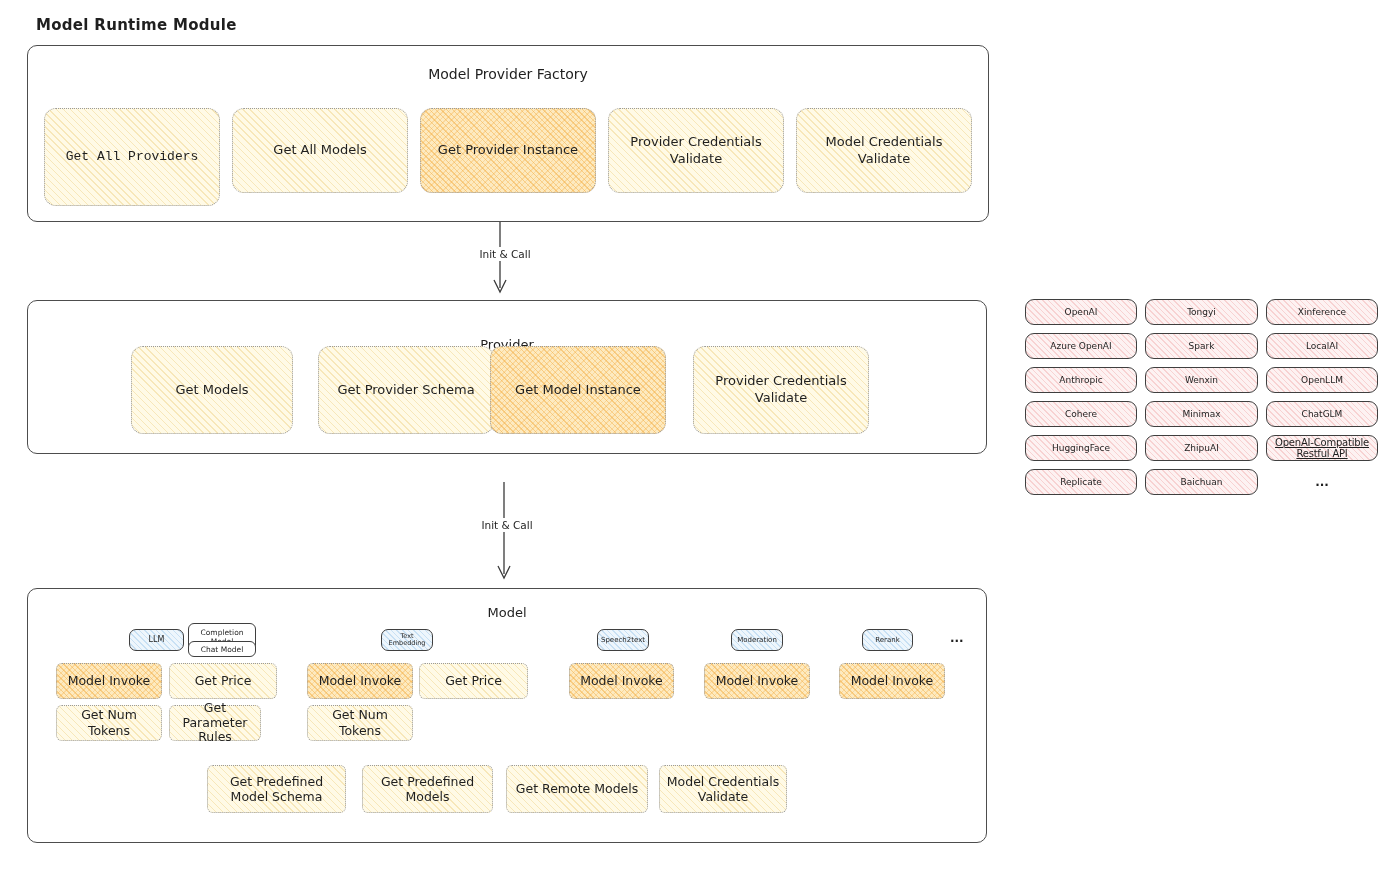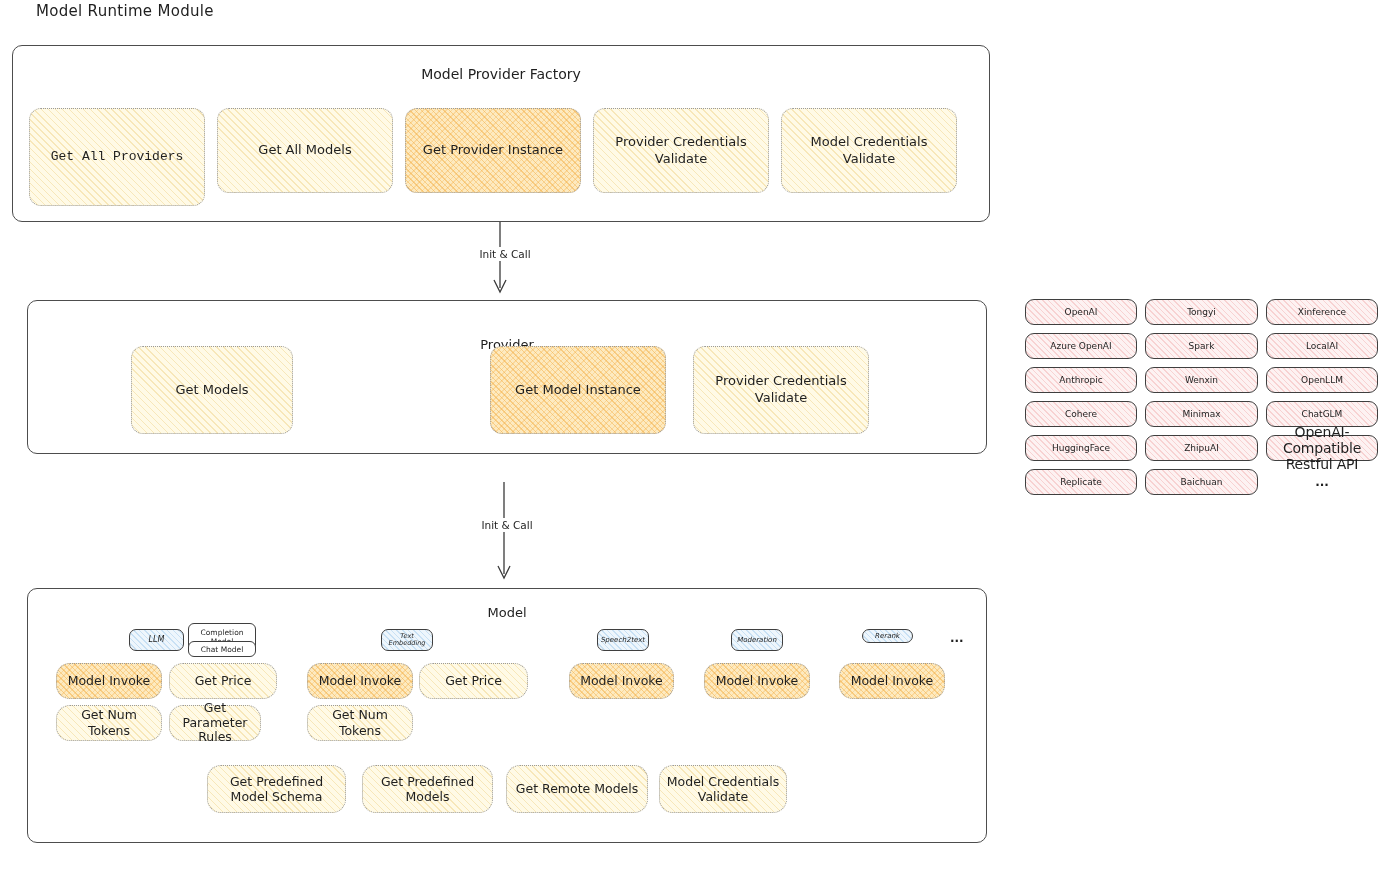--- a/index.html
+++ b/index.html
@@ -1,88 +1,89 @@
 <!DOCTYPE html>
 <html><head>
 <meta charset="utf-8">
 <style>
   html,body{margin:0;padding:0;background:#ffffff;}
   body{font-family:"DejaVu Sans","Liberation Sans",sans-serif;color:#1f1f1f;}
   .canvas{position:relative;width:1393px;height:880px;background:#fff;overflow:hidden;}
 
-  .page-title{position:absolute;left:36px;top:2px;font-size:15px;font-weight:normal;letter-spacing:.3px;}
+  .page-title{position:absolute;left:36px;top:16px;font-size:15px;font-weight:bold;letter-spacing:.3px;}
 
   
   .bigbox{position:absolute;background:#fff;border:1.5px solid #4d4d4d;border-radius:10px;}
   .stacked::before,.stacked::after{content:"";position:absolute;left:0;top:0;right:0;bottom:0;
     background:#fff;border:1.4px solid #5a5a5a;border-radius:10px;z-index:-1;}
   .stacked::before{transform:translate(8px,8px);}
   .stacked::after{transform:translate(16px,16px);}
   .box-title{position:absolute;left:0;right:0;text-align:center;font-size:13.5px;font-weight:500;}
 
   
   .node{position:absolute;display:flex;align-items:center;justify-content:center;text-align:center;
     border:1.5px dotted #9a9a9a;border-radius:12px;font-size:13px;line-height:1.3;padding:2px 6px;box-sizing:border-box;}
   .fill-yellow{background-color:#fffae6;
     background-image:repeating-linear-gradient(45deg,rgba(235,200,110,.38) 0 1px,transparent 1px 5px);}
   .fill-orange{background-color:#fdeac0;
     background-image:repeating-linear-gradient(45deg,rgba(243,173,66,.5) 0 1px,transparent 1px 4px),
                      repeating-linear-gradient(-45deg,rgba(243,173,66,.3) 0 1px,transparent 1px 4px);}
-  .btn{font-size:12.5px;border-radius:14px;}
+  .btn{font-size:12.5px;border-radius:6px;}
 
   
   .providers-grid{position:absolute;left:1025px;top:299px;display:grid;
     grid-template-columns:112px 113px 112px;grid-auto-rows:26px;column-gap:9px;row-gap:3px;gap:8px;}
   .pcell{display:flex;align-items:center;justify-content:center;text-align:center;
     border:1.3px solid #3f3f3f;border-radius:9px;font-size:9px;box-sizing:border-box;
     background-color:#fdf2f2;
     background-image:repeating-linear-gradient(45deg,rgba(238,150,150,.35) 0 1px,transparent 1px 4px);}
-  .pcell.fit{font-size:14px;letter-spacing:-.2px;padding:0 2px;}
+  .pcell.fit{font-size:10px;letter-spacing:-.2px;padding:0 2px;text-decoration:underline;}
   .pcell.bare{border:none;background:none;font-size:12px;font-weight:bold;}
 
   
   .pill{position:absolute;display:flex;align-items:center;justify-content:center;text-align:center;
     border:1.3px solid #3f3f3f;border-radius:7px;font-size:7.5px;line-height:1.15;box-sizing:border-box;
     background-color:#eef6fc;
-    background-image:repeating-linear-gradient(45deg,rgba(130,185,230,.35) 0 1px,transparent 1px 4px);font-style:italic;}
+    background-image:repeating-linear-gradient(45deg,rgba(130,185,230,.35) 0 1px,transparent 1px 4px);}
   .subtag{position:absolute;display:flex;align-items:center;justify-content:center;text-align:center;
     border:1.2px solid #3f3f3f;border-radius:6px;font-size:7.5px;background:#fff;box-sizing:border-box;}
 
   .ellipsis{position:absolute;font-size:12px;font-weight:bold;color:#1f1f1f;}
 
   
   .arrow{position:absolute;overflow:visible;}
   .arrow line,.arrow path{stroke:#3a3a3a;stroke-width:1.3;fill:none;}
   .arrow-label{position:absolute;text-align:center;font-size:10.5px;background:#fff;padding:1px 3px;}
 </style>
 </head>
 <body>
 
 <div class="canvas">
 
   <div class="page-title">Model Runtime Module</div>
 
-  <div class="bigbox" style="left:12px;top:45px;width:960px;height:175px;padding-left:16px;">
+  <div class="bigbox" style="left:27px;top:45px;width:960px;height:175px;">
     <div class="box-title" style="top:20px;font-size:14px;">Model Provider Factory</div>
     <div class="node fill-yellow" style="left:16px;top:62px;width:176px;height:98px;font-family:Liberation Mono, monospace;">Get All Providers</div>
     <div class="node fill-yellow" style="left:204px;top:62px;width:176px;height:85px;">Get All Models</div>
     <div class="node fill-orange" style="left:392px;top:62px;width:176px;height:85px;">Get Provider Instance</div>
     <div class="node fill-yellow" style="left:580px;top:62px;width:176px;height:85px;">Provider Credentials Validate</div>
     <div class="node fill-yellow" style="left:768px;top:62px;width:176px;height:85px;">Model Credentials Validate</div>
   </div>
 
   <svg class="arrow" style="left:492px;top:222px;width:16px;height:74px;">
     <line x1="8" y1="0" x2="8" y2="66"></line>
     <path d="M2,58 L8,70 L14,58"></path>
   </svg>
   <div class="arrow-label" style="left:464px;top:247px;width:76px;">Init &amp; Call</div>
 
   <div class="bigbox stacked" style="left:27px;top:300px;width:958px;height:152px;">
     <div class="box-title" style="top:36px;font-size:13px;">Provider</div>
     <div class="node fill-yellow" style="left:103px;top:45px;width:162px;height:88px;">Get Models</div>
+    <div class="node fill-yellow" style="left:290px;top:45px;width:176px;height:88px;">Get Provider Schema</div>
     <div class="node fill-orange" style="left:462px;top:45px;width:176px;height:88px;">Get Model Instance</div>
     <div class="node fill-yellow" style="left:665px;top:45px;width:176px;height:88px;">Provider Credentials Validate</div>
   </div>
 
   <div class="providers-grid">
     <div class="pcell">OpenAI</div>
     <div class="pcell">Tongyi</div>
     <div class="pcell">Xinference</div>
     <div class="pcell">Azure OpenAI</div>
     <div class="pcell">Spark</div>
@@ -110,21 +111,21 @@
   <div class="bigbox stacked" style="left:27px;top:588px;width:958px;height:253px;">
     <div class="box-title" style="top:16px;font-size:13px;">Model</div>
 
     <div class="pill" style="left:101px;top:40px;width:55px;height:22px;font-size:8px;">LLM</div>
     <div class="subtag" style="left:160px;top:34px;width:68px;height:28px;">Completion Model</div>
     <div class="subtag" style="left:160px;top:52px;width:68px;height:16px;">Chat Model</div>
 
     <div class="pill" style="left:353px;top:40px;width:52px;height:22px;font-size:6.5px;padding:0 3px;">Text Embedding</div>
     <div class="pill" style="left:569px;top:40px;width:52px;height:22px;font-size:7px;">Speech2text</div>
     <div class="pill" style="left:703px;top:40px;width:52px;height:22px;font-size:7px;">Moderation</div>
-    <div class="pill" style="left:834px;top:40px;width:51px;height:14px;font-size:7px;">Rerank</div>
+    <div class="pill" style="left:834px;top:40px;width:51px;height:22px;font-size:7px;">Rerank</div>
     <div class="ellipsis" style="left:922px;top:42px;">...</div>
 
     <div class="node btn fill-orange" style="left:28px;top:74px;width:106px;height:36px;">Model Invoke</div>
     <div class="node btn fill-yellow" style="left:141px;top:74px;width:108px;height:36px;">Get Price</div>
     <div class="node btn fill-yellow" style="left:28px;top:116px;width:106px;height:36px;">Get Num Tokens</div>
     <div class="node btn fill-yellow" style="left:141px;top:116px;width:92px;height:36px;line-height:1.15;">Get Parameter Rules</div>
 
     <div class="node btn fill-orange" style="left:279px;top:74px;width:106px;height:36px;">Model Invoke</div>
     <div class="node btn fill-yellow" style="left:391px;top:74px;width:109px;height:36px;">Get Price</div>
     <div class="node btn fill-yellow" style="left:279px;top:116px;width:106px;height:36px;">Get Num Tokens</div>

